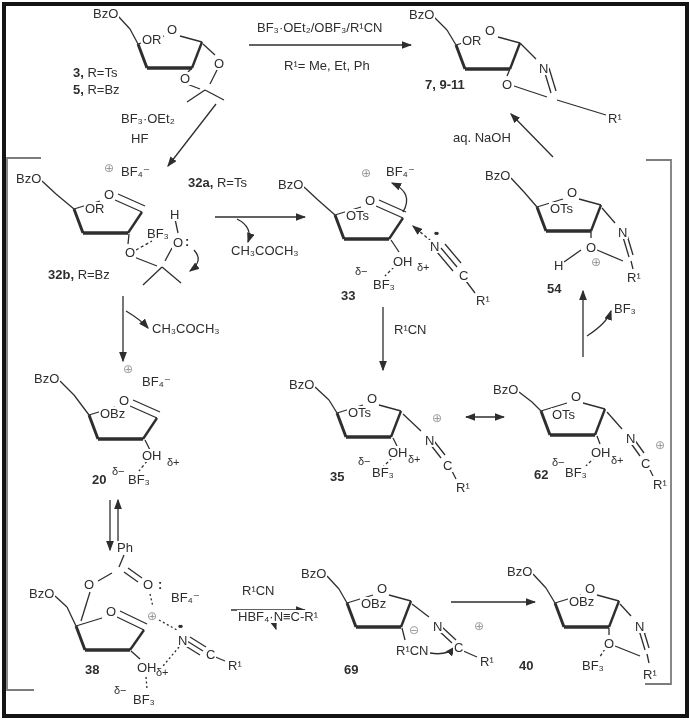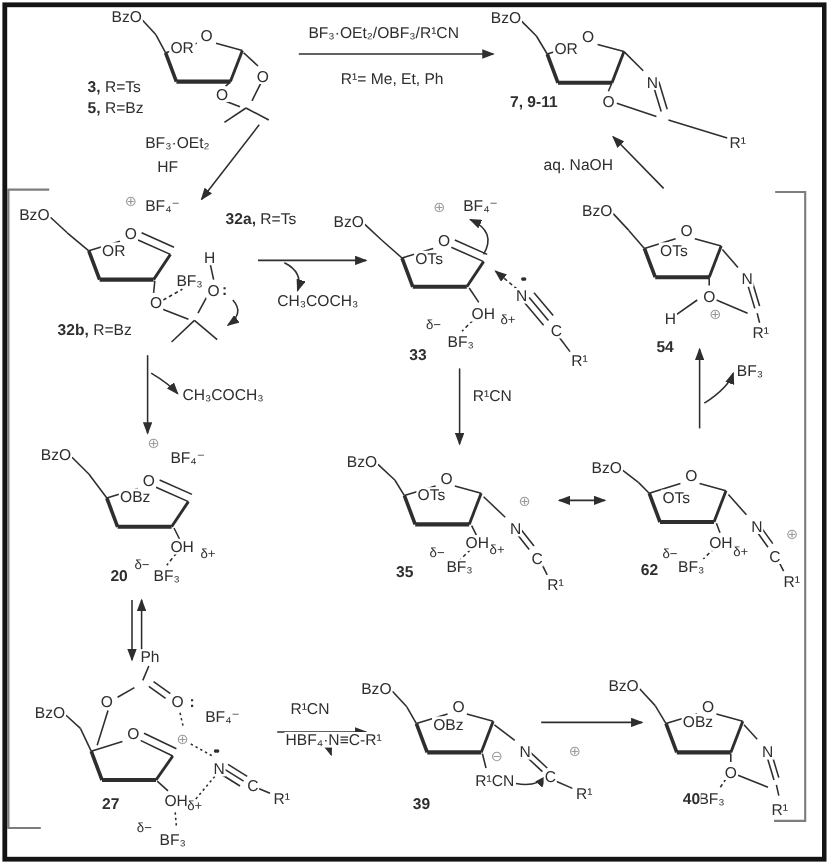--- a/index.html
+++ b/index.html
@@ -374,39 +374,39 @@
 <span class="lbl" style="left:105px;top:605px">O</span>
 <span class="lbl chg" style="left:146px;top:610px">⊕</span>
 <span class="lbl lp" style="left:177px;top:622px">••</span>
 <span class="lbl" style="left:177px;top:634px">N</span>
 <span class="lbl" style="left:205px;top:648px">C</span>
 <span class="lbl" style="left:227px;top:659px">R¹</span>
 <span class="lbl" style="left:136px;top:661px">OH</span>
 <span class="lbl sm nobg" style="left:155px;top:667px">δ+</span>
 <span class="lbl sm nobg" style="left:113px;top:685px">δ−</span>
 <span class="lbl" style="left:132px;top:693px">BF₃</span>
-<span class="lbl num" style="left:84px;top:663px">27</span>
+<span class="lbl num" style="left:84px;top:663px">38</span>
 
 <span class="lbl" style="left:241px;top:584px">R¹CN</span>
 <span class="lbl" style="left:237px;top:610px">HBF₄·N≡C-R¹</span>
 
 <span class="lbl" style="left:300px;top:567px">BzO</span>
 <span class="lbl" style="left:376px;top:582px">O</span>
 <span class="lbl" style="left:360px;top:597px">OBz</span>
 <span class="lbl chg" style="left:408px;top:624px">⊖</span>
 <span class="lbl" style="left:395px;top:644px">R¹CN</span>
 <span class="lbl" style="left:432px;top:620px">N</span>
 <span class="lbl chg" style="left:473px;top:620px">⊕</span>
 <span class="lbl" style="left:453px;top:641px">C</span>
 <span class="lbl" style="left:479px;top:655px">R¹</span>
-<span class="lbl num" style="left:343px;top:663px">39</span>
+<span class="lbl num" style="left:343px;top:663px">69</span>
 
 <span class="lbl" style="left:506px;top:565px">BzO</span>
 <span class="lbl" style="left:584px;top:582px">O</span>
 <span class="lbl" style="left:568px;top:595px">OBz</span>
 <span class="lbl" style="left:634px;top:620px">N</span>
 <span class="lbl" style="left:603px;top:637px">O</span>
 <span class="lbl" style="left:581px;top:659px">BF₃</span>
 <span class="lbl" style="left:642px;top:668px">R¹</span>
-<span class="lbl num" style="left:568px;top:659px">40</span>
+<span class="lbl num" style="left:518px;top:659px">40</span>
 
 <div id="frame"></div>
 </div>
 
 </body></html>

